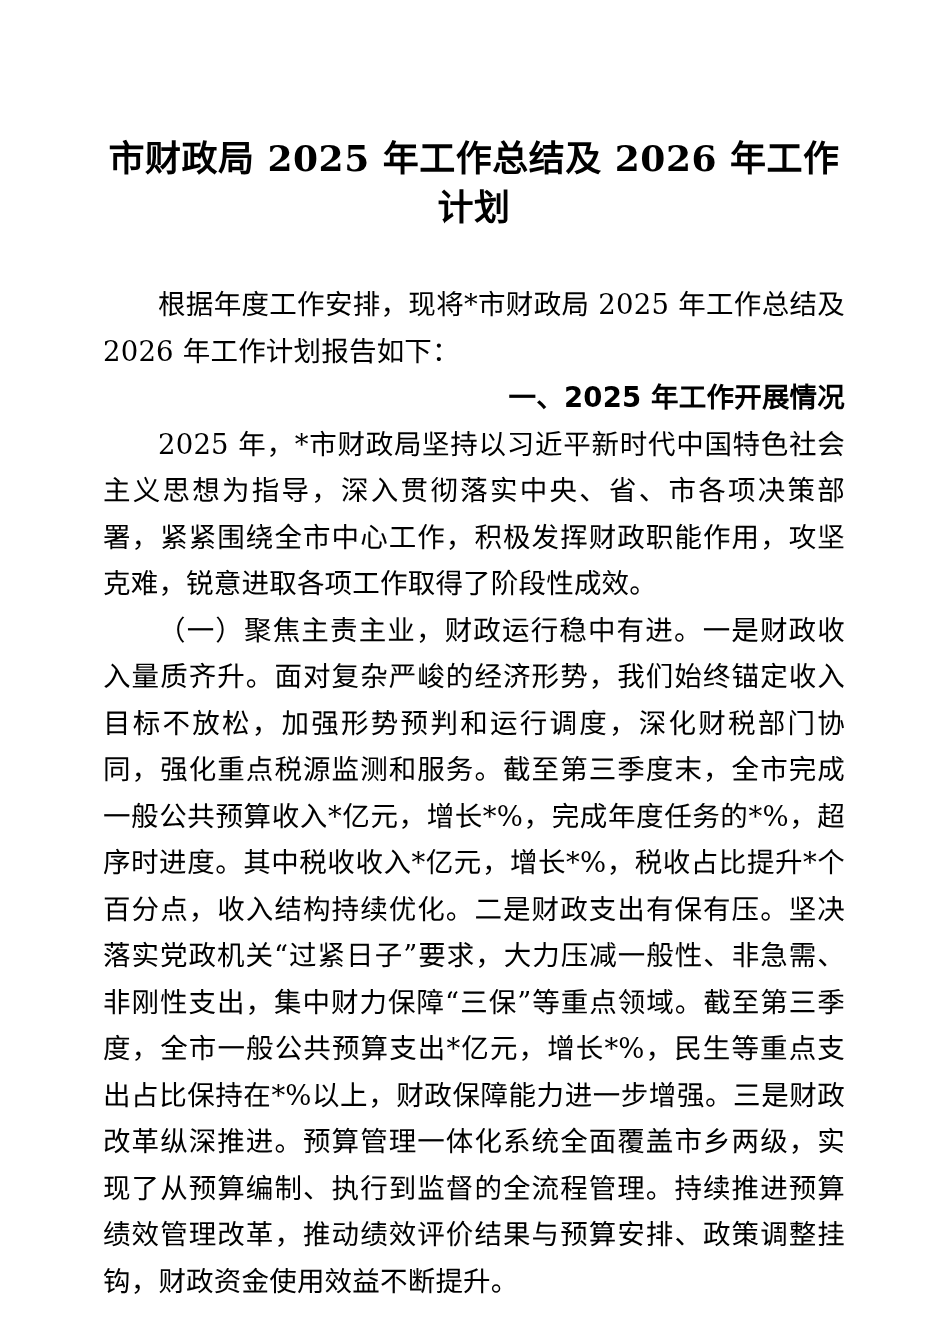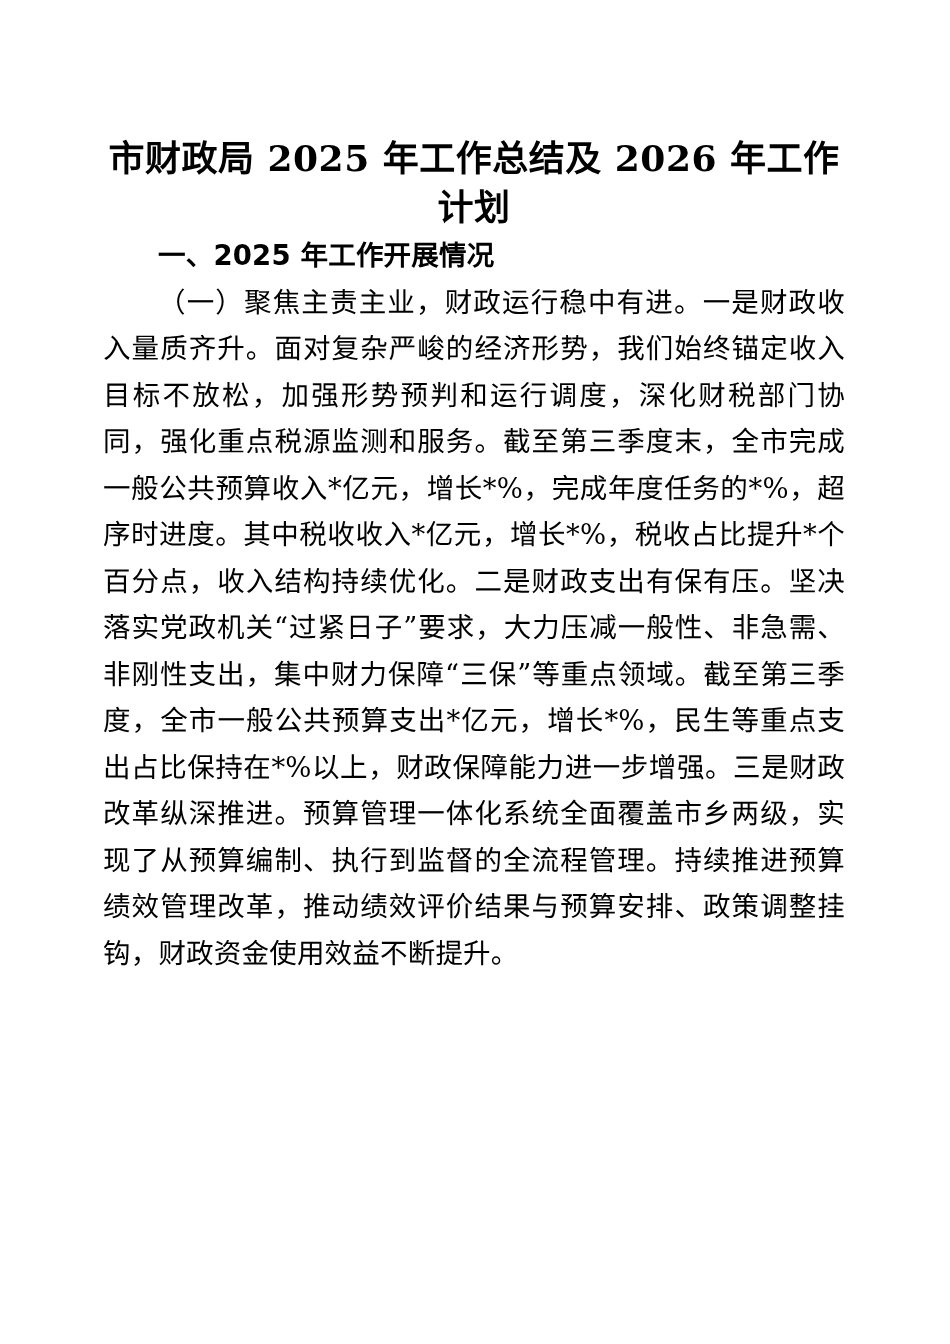--- a/index.html
+++ b/index.html
@@ -50,39 +50,41 @@
   }
   .para.first-para {
     margin-top: 49px;
   }
   .heading-1 {
     margin: 0;
     font-size: 27.5px;
     line-height: 46.5px;
     font-weight: 700;
     text-indent: 2em;
-    text-align: left;
+    text-align: right;
     letter-spacing: 0.2px;
     font-family: "DejaVu Sans", "Liberation Sans", sans-serif;
   }
   .para b, .bold-run {
     font-weight: 400;
   }
   .sub-lead {
     font-weight: 400;
   }
 </style>
 </head>
 <body>
 
 <div class="page">
   <div class="doc-body">
 
     <h1 class="doc-title">市财政局 2025 年工作总结及 2026 年工作计划</h1>
 
+    <p class="para first-para">根据年度工作安排，现将*市财政局 2025 年工作总结及 2026 年工作计划报告如下：</p>
 
     <h2 class="heading-1">一、2025 年工作开展情况</h2>
 
+    <p class="para">2025 年，*市财政局坚持以习近平新时代中国特色社会主义思想为指导，深入贯彻落实中央、省、市各项决策部署，紧紧围绕全市中心工作，积极发挥财政职能作用，攻坚克难，锐意进取各项工作取得了阶段性成效。</p>
 
     <p class="para"><span class="sub-lead">（一）聚焦主责主业，财政运行稳中有进。</span><span class="bold-run">一是</span><span>财政收入量质齐升。面对复杂严峻的经济形势，我们始终锚定收入目标不放松，加强形势预判和运行调度，深化财税部门协同，强化重点税源监测和服务。截至第三季度末，全市完成一般公共预算收入*亿元，增长*%，完成年度任务的*%，超序时进度。其中税收收入*亿元，增长*%，税收占比提升*个百分点，收入结构持续优化。</span><span class="bold-run">二是</span><span>财政支出有保有压。坚决落实党政机关“过紧日子”要求，大力压减一般性、非急需、非刚性支出，集中财力保障“三保”等重点领域。截至第三季度，全市一般公共预算支出*亿元，增长*%，民生等重点支出占比保持在*%以上，财政保障能力进一步增强。</span><span class="bold-run">三是</span><span>财政改革纵深推进。预算管理一体化系统全面覆盖市乡两级，实现了从预算编制、执行到监督的全流程管理。持续推进预算绩效管理改革，推动绩效评价结果与预算安排、政策调整挂钩，财政资金使用效益不断提升。</span></p>
 
   </div>
 </div>
 
 </body></html>

